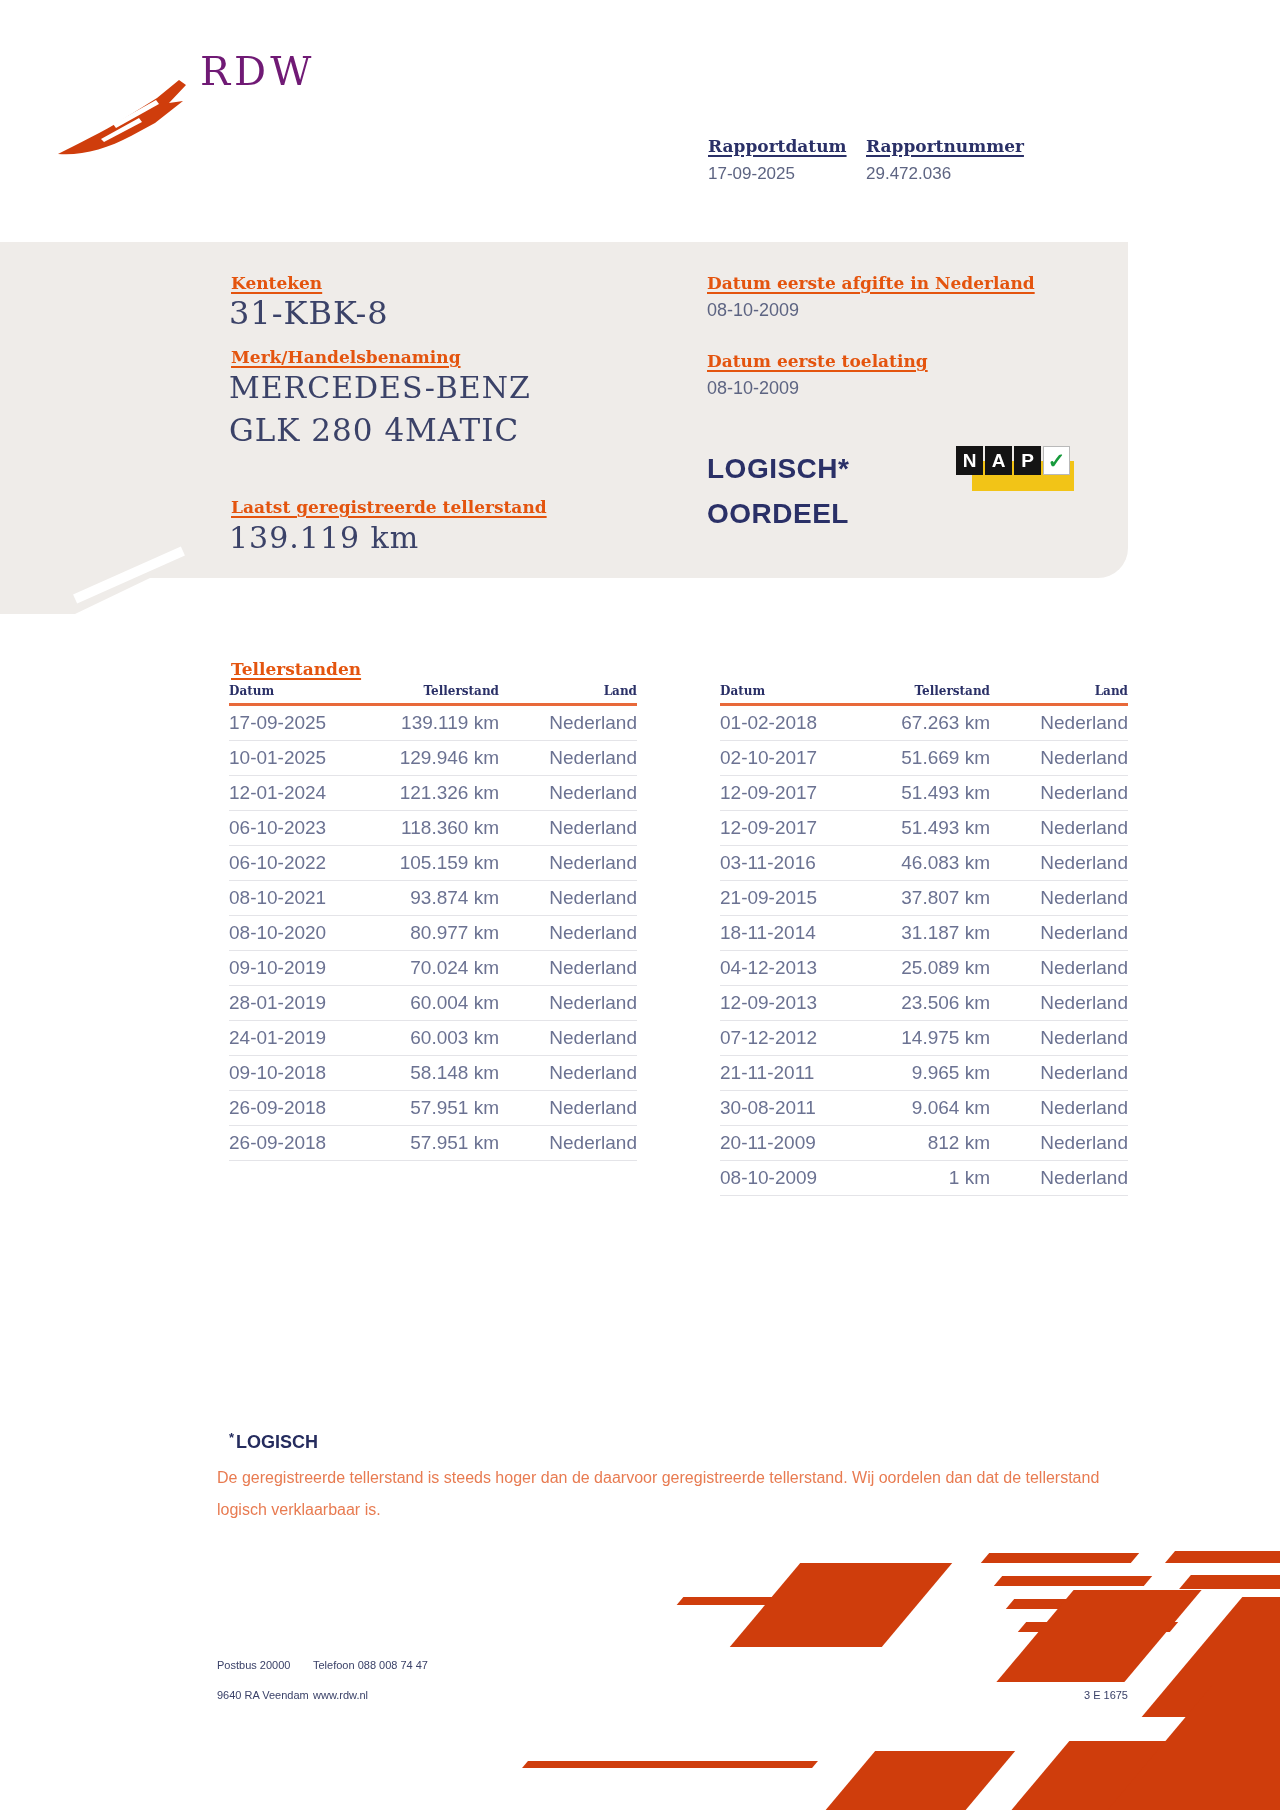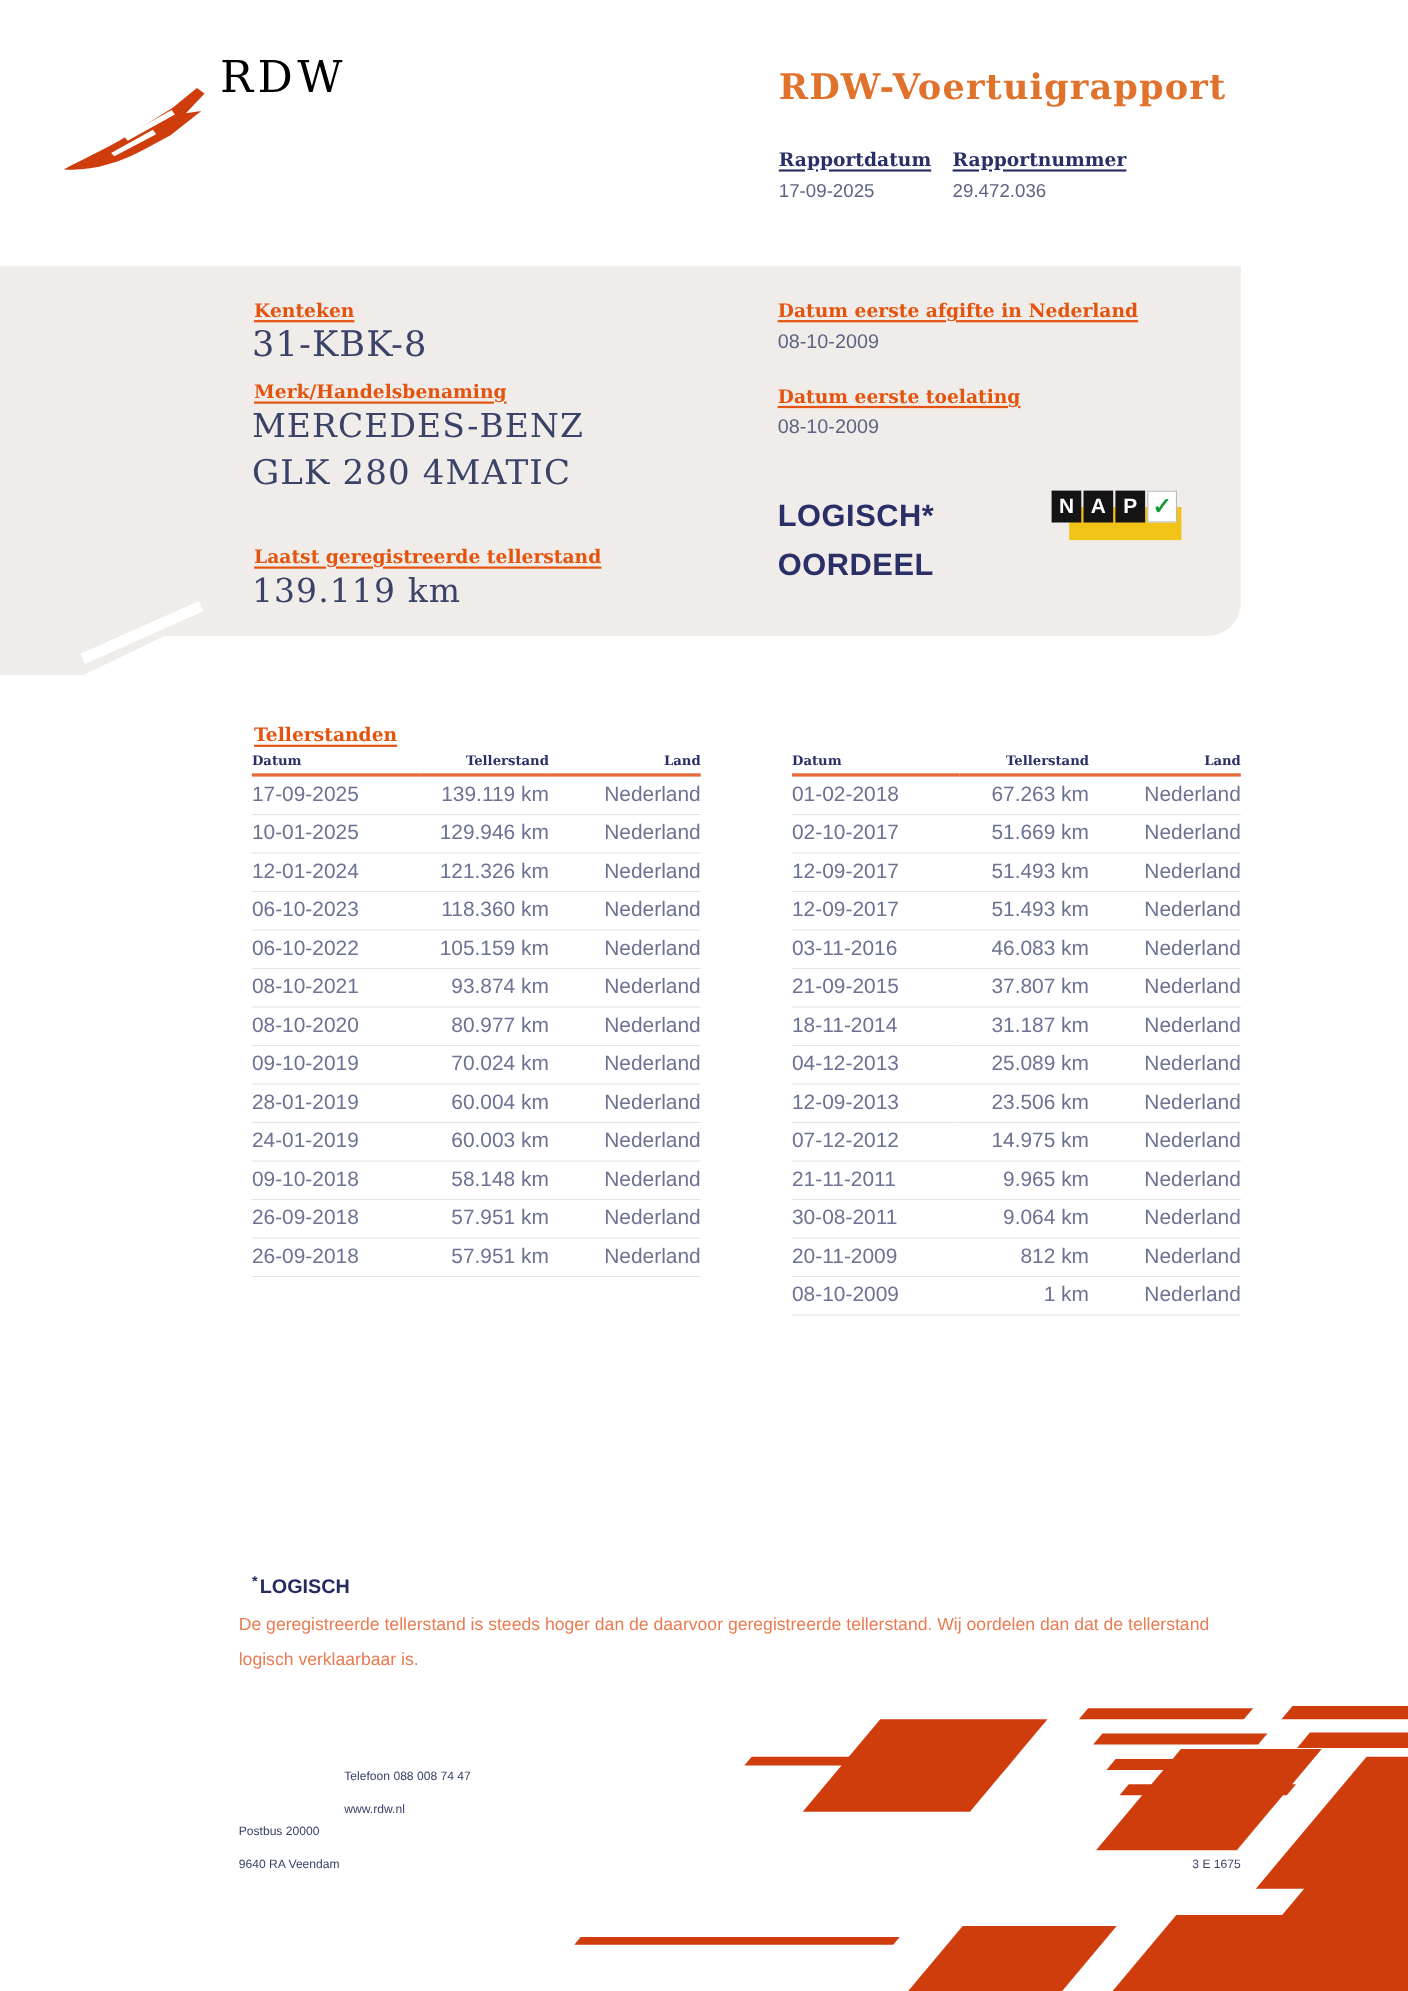--- a/index.html
+++ b/index.html
@@ -5,21 +5,21 @@
   html,body{margin:0;padding:0;background:#ffffff;}
   .page{
     position:relative;width:1280px;height:1810px;overflow:hidden;
     background:#ffffff;font-family:"Liberation Sans",sans-serif;
   }
   .abs{position:absolute;}
 
   
   .logo-text{
     left:200px;top:48px;font-family:"DejaVu Serif",serif;font-size:40px;
-    color:#000000;letter-spacing:4px;
+    color:#701a75;letter-spacing:4px;
   }
   .doc-title{
     left:708px;top:60px;font-family:"DejaVu Serif",serif;font-weight:bold;
     font-size:32px;color:#E0722C;letter-spacing:1px;
   }
   .meta-label{
     font-family:"DejaVu Serif",serif;font-weight:bold;font-size:17px;color:#2A3067;
     text-decoration:underline;text-decoration-thickness:2px;text-underline-offset:3px;
   }
   .meta-value{font-size:17px;color:#5D6482;}
@@ -80,21 +80,21 @@
   
   .expl-head{left:217px;top:1430px;font-size:18px;font-weight:bold;color:#252C5E;margin-left:12px;}
   .expl-head .sup{font-size:13px;vertical-align:6px;margin-right:2px;}
   .expl-body{
     left:217px;top:1462px;width:915px;font-size:16px;line-height:32px;color:#E87B51;
   }
 
   
   .foot{font-size:11px;color:#3A4168;line-height:30px;}
   .foot-col1{left:217px;top:1650px;}
-  .foot-col2{left:313px;top:1600px;}
+  .foot-col2{left:313px;top:1650px;}
   .foot-right{right:152px;top:1650px;text-align:right;}
 
   
   .wing{left:55px;top:72px;width:135px;height:90px;}
   .corner-art{left:520px;top:1545px;width:760px;height:265px;overflow:hidden;}
   .corner-art .s{position:absolute;background:#CF3D0C;transform:skewX(-40deg);}
 </style>
 </head>
 <body>
 
@@ -102,21 +102,20 @@
 
   <div class="abs wing">
     <svg width="135" height="90" viewBox="0 0 135 90">
       <path fill="#CF3D0C" d="M3 82 C22 72 48 60 70 46 L102 26 L124 8 L131 13 L114 31 L128 29 L100 51 L76 64 C52 77 26 84 3 82 Z"></path>
       <path fill="#ffffff" d="M58 52 L101 28 L104 32 L61 56 Z"></path>
       <path fill="#ffffff" d="M46 67 L84 46 L87 50 L49 70 Z"></path>
     </svg>
   </div>
   <div class="abs logo-text">RDW</div>
 
-  <div class="abs doc-title">RDW-Voertuigrapport</div>
 
   <div class="abs meta-label" style="left:708px;top:136px;">Rapportdatum</div>
   <div class="abs meta-label" style="left:866px;top:136px;">Rapportnummer</div>
   <div class="abs meta-value" style="left:708px;top:164px;">17-09-2025</div>
   <div class="abs meta-value" style="left:866px;top:164px;">29.472.036</div>
 
   <div class="abs panel"></div>
   <div class="abs panel-notch"></div>
   <div class="abs panel-slash"></div>
 

